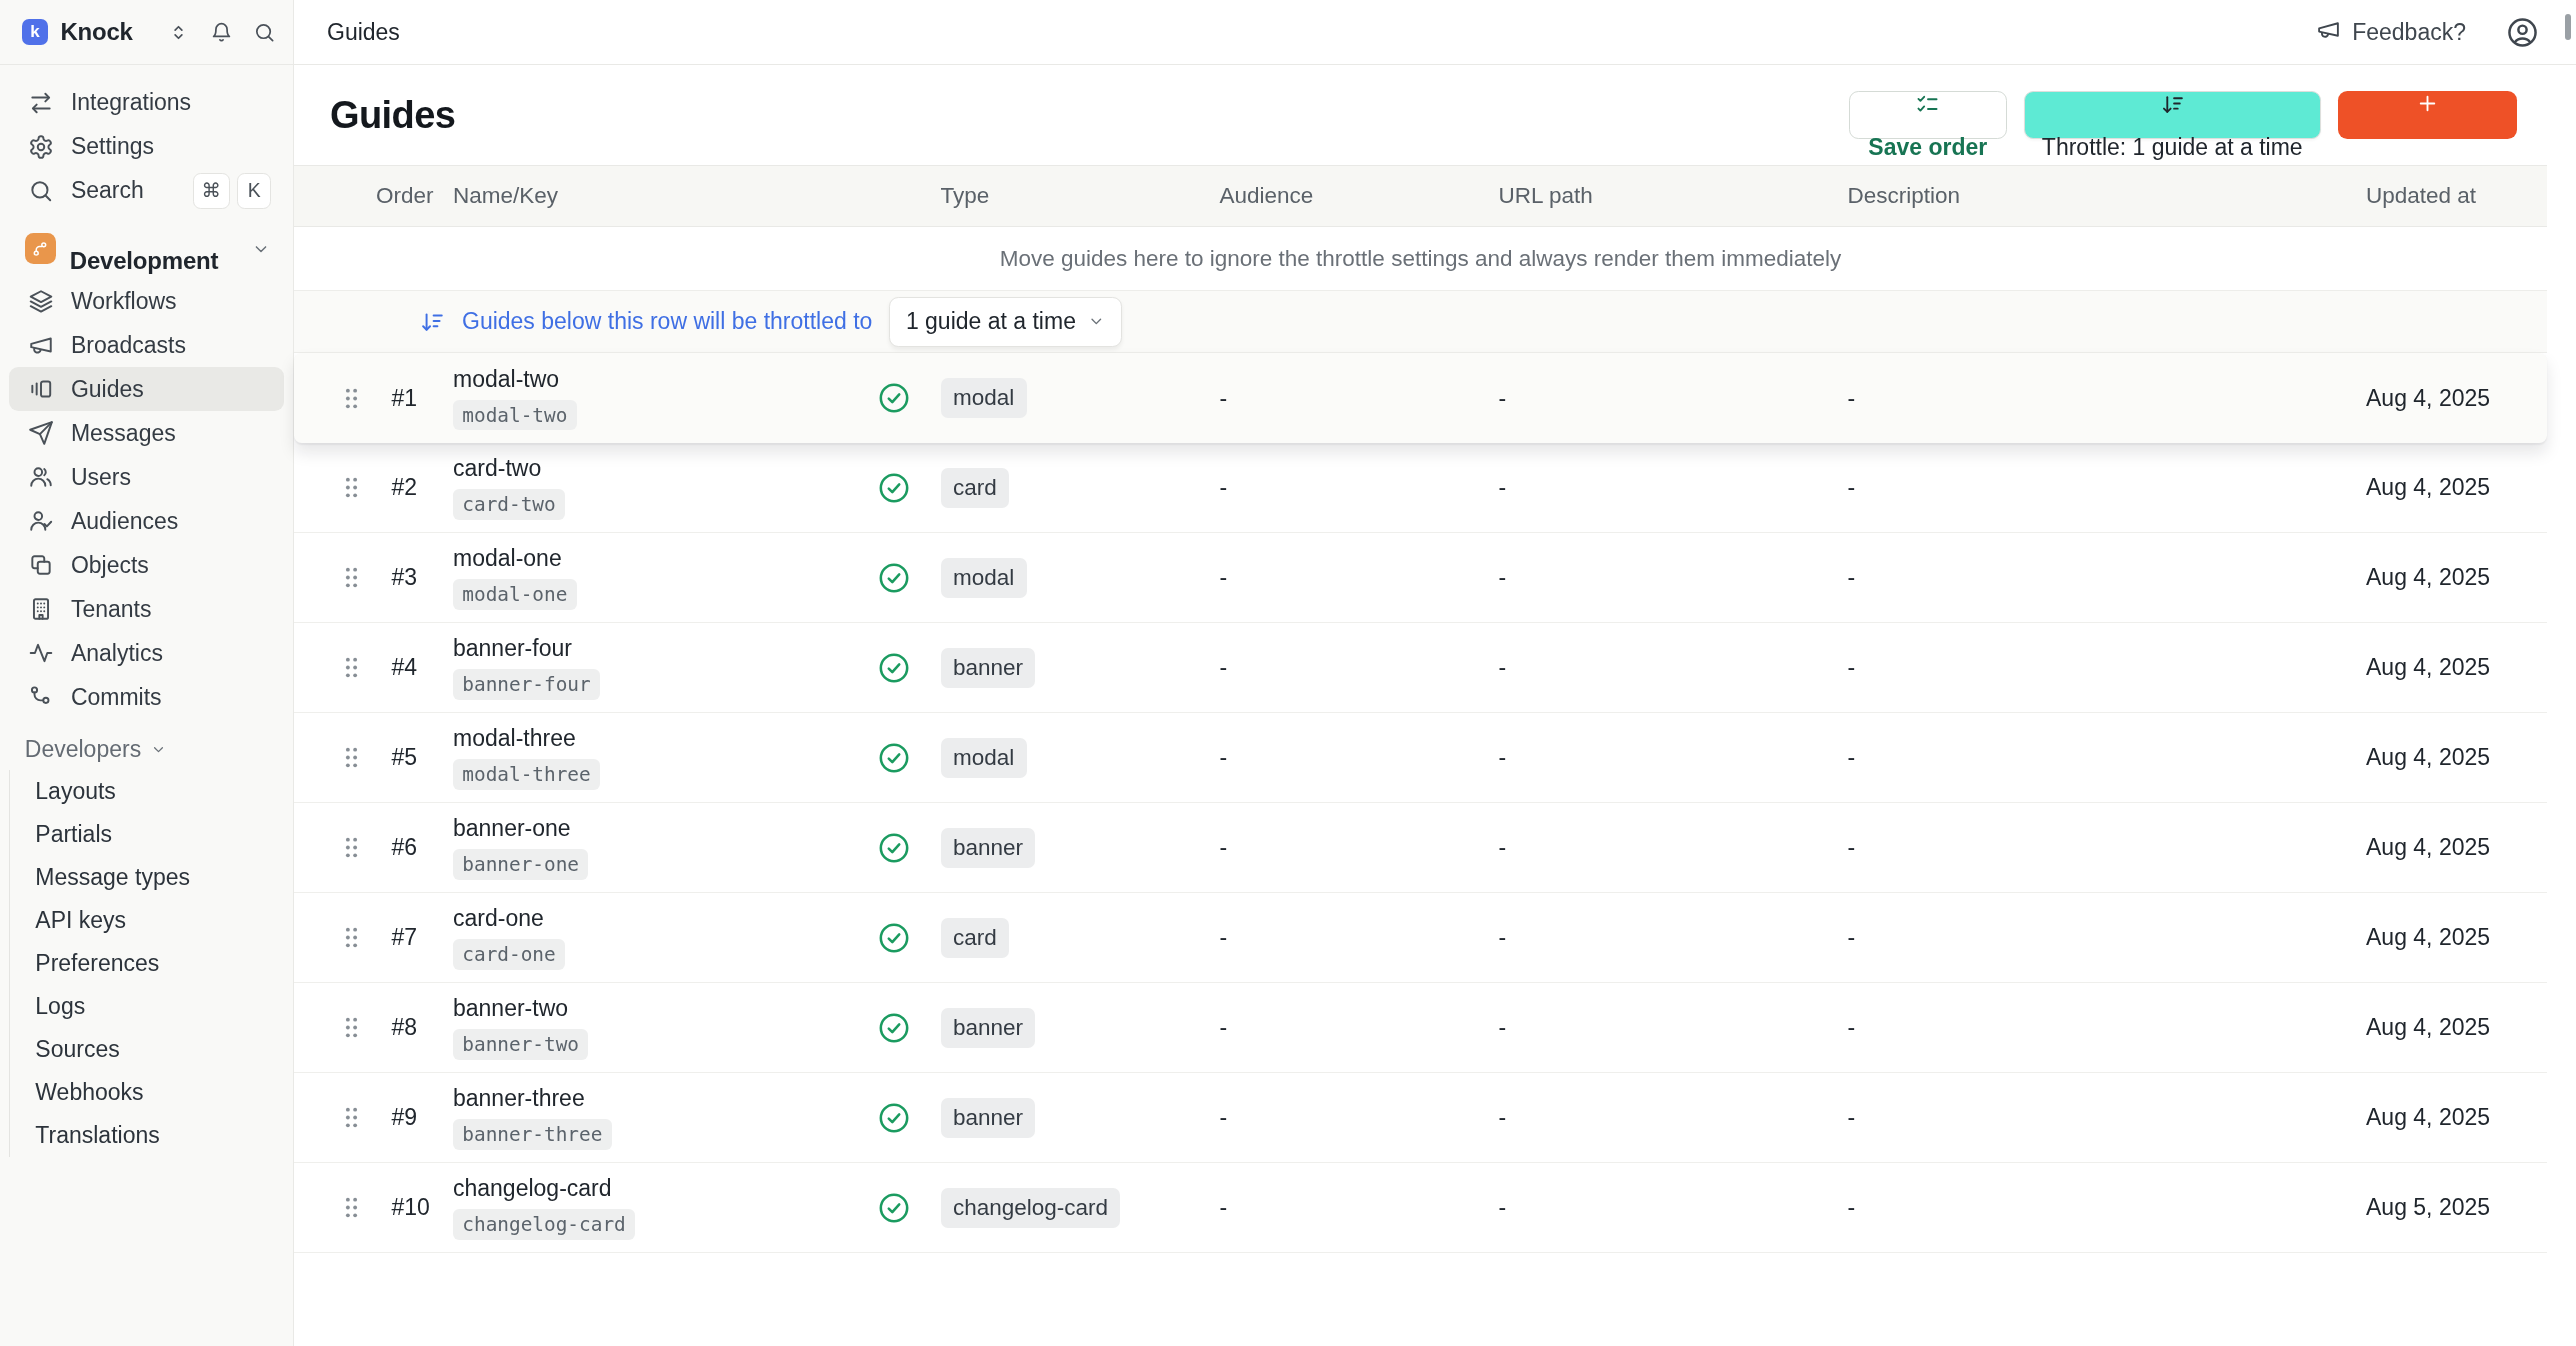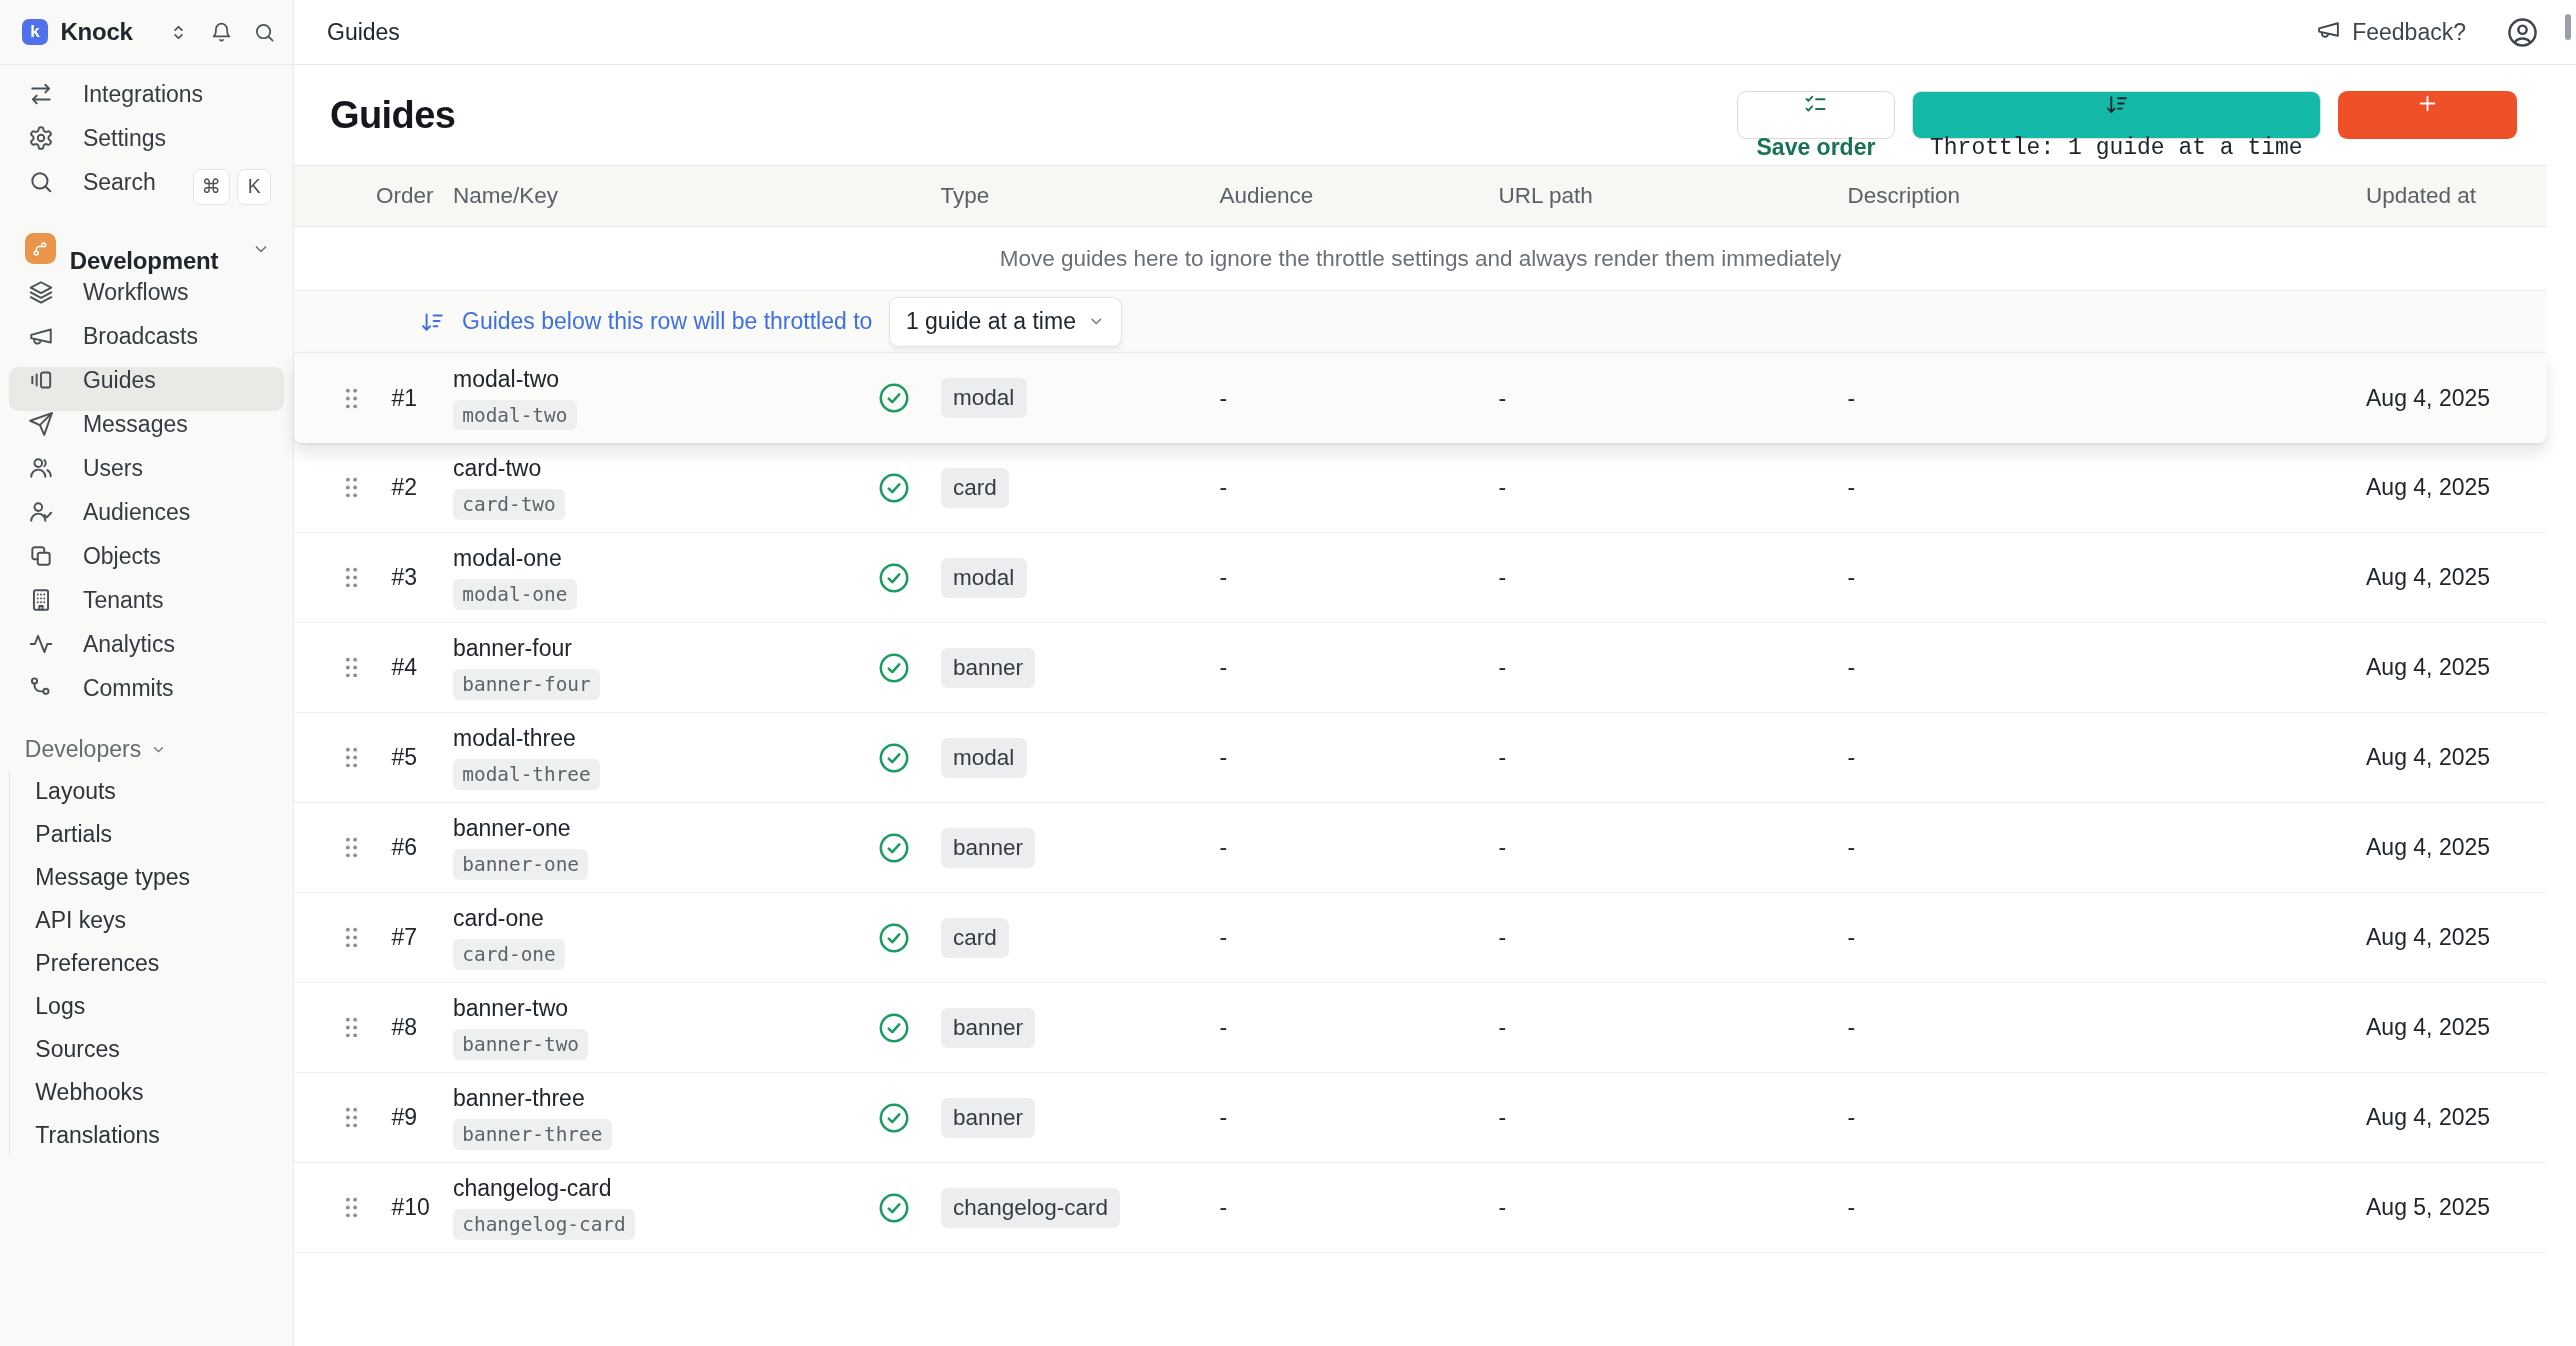--- a/index.html
+++ b/index.html
@@ -8,21 +8,21 @@
 
   
   .sidebar { width:294px; height:100%; background:#F9F9F7; border-right:1.5px solid #E9E9E6; flex:none; display:flex; flex-direction:column; }
   .ws-header { height:65px; border-bottom:1.5px solid #E9E9E6; display:flex; align-items:center; padding:0 17px 0 22px; gap:12.4px; }
   .logo { width:26px; height:26px; border-radius:7px; background:#5071E9; color:#fff; font-size:17px; font-weight:700; display:flex; align-items:center; justify-content:center; flex:none; }
   .ws-name { font-size:24px; font-weight:700; color:#20262D; flex:1; letter-spacing:-0.2px; }
   .ws-icons { display:flex; align-items:center; gap:20px; color:#4A5159; }
   .ws-icons svg { width:23px; height:23px; display:block; }
 
   .nav { padding:15.5px 9.3px 0 9.3px; flex:1; overflow:hidden; }
-  .side-item { height:44px; display:flex; align-items:flex-start; gap:29px; padding:0 12.4px 0 18.6px; border-radius:9.3px; color:#343B43; font-size:23px; cursor:pointer; }
+  .side-item { height:44px; display:flex; align-items:center; gap:17px; padding:0 12.4px 0 18.6px; border-radius:9.3px; color:#343B43; font-size:23px; cursor:pointer; }
   .side-item.active { background:#E9E9E6; }
   .s-icon { width:26px; height:26px; color:#4A5158; flex:none; }
   .s-icon svg { width:26px; height:26px; display:block; }
   .s-label { flex:1; white-space:nowrap; }
   .keys { display:flex; gap:7.7px; }
   .kbd { min-width:34px; height:36px; padding:0 7.7px; background:#fff; border:1.5px solid #E4E4E1; border-radius:7.7px; display:flex; align-items:center; justify-content:center; font-size:19.4px; color:#4A5158; }
 
   .env-header { margin:12.4px 0 6.2px 0; height:48px; display:flex; align-items:center; gap:14px; padding:0 12.4px 0 15.5px; cursor:pointer; }
   .env-icon { width:31px; height:31px; border-radius:8.5px; background:#E9964B; color:#fff; display:flex; align-items:center; justify-content:center; flex:none; }
   .env-icon svg { width:20px; height:20px; }
@@ -43,21 +43,21 @@
   .feedback { display:flex; align-items:center; gap:11px; font-size:23px; cursor:pointer; }
   .feedback svg { width:25px; height:25px; }
   .account svg { width:33px; height:33px; display:block; }
 
   .page-header { height:100px; display:flex; align-items:center; padding:0 59px 0 36px; flex:none; }
   .page-title { font-size:38px; font-weight:700; color:#14181D; letter-spacing:-0.6px; }
   .header-actions { margin-left:auto; display:flex; align-items:center; gap:17px; }
   .btn { height:48px; border-radius:9.3px; display:flex; align-items:center; font-size:23px; cursor:pointer; white-space:nowrap;flex-direction:column; }
   .btn svg { width:25px; height:25px; }
   .btn-save { padding:0 18.6px; gap:11px; background:#fff; border:1.5px solid #D5DBD6; color:#177453; font-weight:600; }
-  .btn-throttle { padding:0 17px; gap:11px; background:#14b8a6; border:1.5px solid #DDDFDC; color:#20262D; font-weight:500; box-shadow:0 1.5px 2.3px rgba(0,0,0,.03);font-family:Liberation Mono, monospace; }
+  .btn-throttle { padding:0 17px; gap:11px; background:#5eead4; border:1.5px solid #DDDFDC; color:#20262D; font-weight:500; box-shadow:0 1.5px 2.3px rgba(0,0,0,.03); }
   .btn-throttle .chev svg { width:18.6px; height:18.6px; }
   .btn-create { padding:0 20px; gap:23px; background:#EE5127; border:none; color:#ffffff; font-weight:600; }
 
   
   .table-wrap { padding-right:29px; flex:1; }
   .cols { display:grid; grid-template-columns:43px 39px 77px 410px 62px 279px 279px 349px 523px 1fr; align-items:center; }
   .thead { height:62px; background:#F7F7F4; border-top:1.5px solid #E9E9E6; border-bottom:1.5px solid #E9E9E6; color:#5A6168; font-size:22.5px; font-weight:500; }
   .h-type,.h-aud,.h-url,.h-desc { padding-left:15.5px; }
   .h-upd { padding-left:11px; }
 

